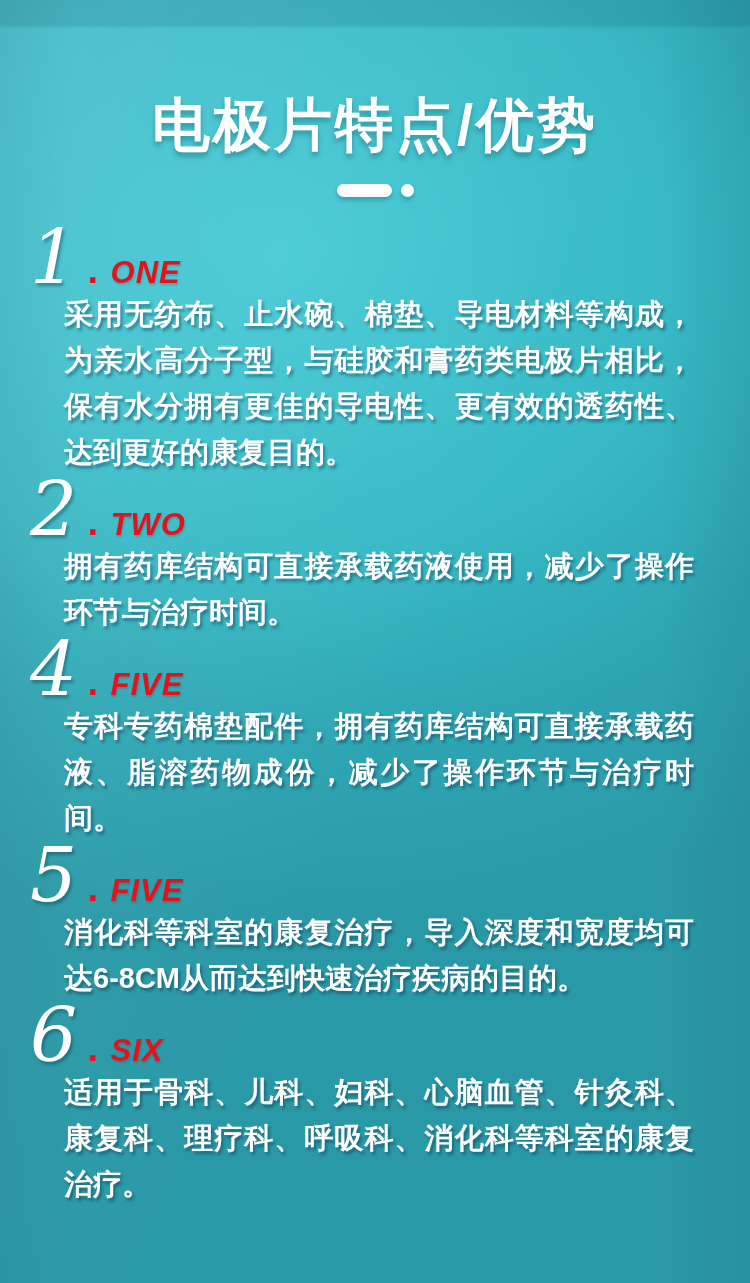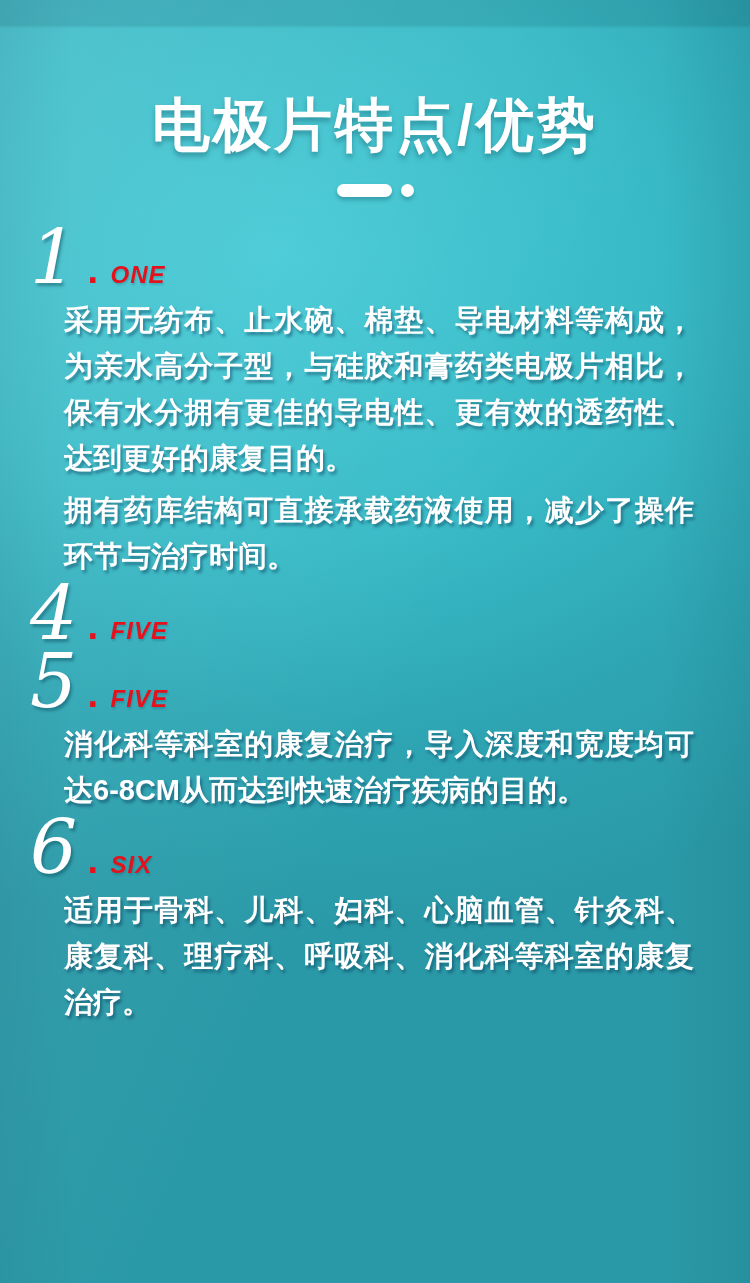--- a/index.html
+++ b/index.html
@@ -66,26 +66,26 @@
   .section-sep {
     color: #e3121d;
     font-weight: bold;
     font-size: 38px;
     margin: 0 8px 0 6px;
   }
   .section-label {
     color: #e3121d;
     font-style: italic;
     font-weight: bold;
-    font-size: 24px;
+    font-size: 31px;
     letter-spacing: 1px;
     text-shadow: 1px 2px 2px rgba(0,60,75,0.20);
   }
   .section-body {
-    margin: 6px 56px 0 64px;
+    margin: 0 56px 0 64px;
     color: #ffffff;
     font-weight: bold;
     font-size: 29px;
     line-height: 46px;
     text-align: justify;
     text-shadow: 2px 3px 3px rgba(5,45,75,0.45);
   }
 </style>
 </head>
 <body>
@@ -105,32 +105,38 @@
   <div class="section">
     <div class="section-heading">
       <span class="section-num">1</span>
       <span class="section-sep">.</span>
       <span class="section-label">ONE</span>
     </div>
     <div class="section-body">采用无纺布、止水碗、棉垫、导电材料等构成，为亲水高分子型，与硅胶和膏药类电极片相比，保有水分拥有更佳的导电性、更有效的透药性、达到更好的康复目的。</div>
   </div>
 
   <div class="section">
+    <div class="section-heading">
+      <span class="section-num">2</span>
+      <span class="section-sep">.</span>
+      <span class="section-label">TWO</span>
+    </div>
   </div>
 
   <div class="section">
     <div class="section-body">拥有药库结构可直接承载药液使用，减少了操作环节与治疗时间。</div>
   </div>
 
   <div class="section">
     <div class="section-heading">
       <span class="section-num">4</span>
       <span class="section-sep">.</span>
       <span class="section-label">FIVE</span>
     </div>
+    <div class="section-body">专科专药棉垫配件，拥有药库结构可直接承载药液、脂溶药物成份，减少了操作环节与治疗时间。</div>
   </div>
 
   <div class="section">
     <div class="section-heading">
       <span class="section-num">5</span>
       <span class="section-sep">.</span>
       <span class="section-label">FIVE</span>
     </div>
     <div class="section-body">消化科等科室的康复治疗，导入深度和宽度均可达6-8CM从而达到快速治疗疾病的目的。</div>
   </div>

